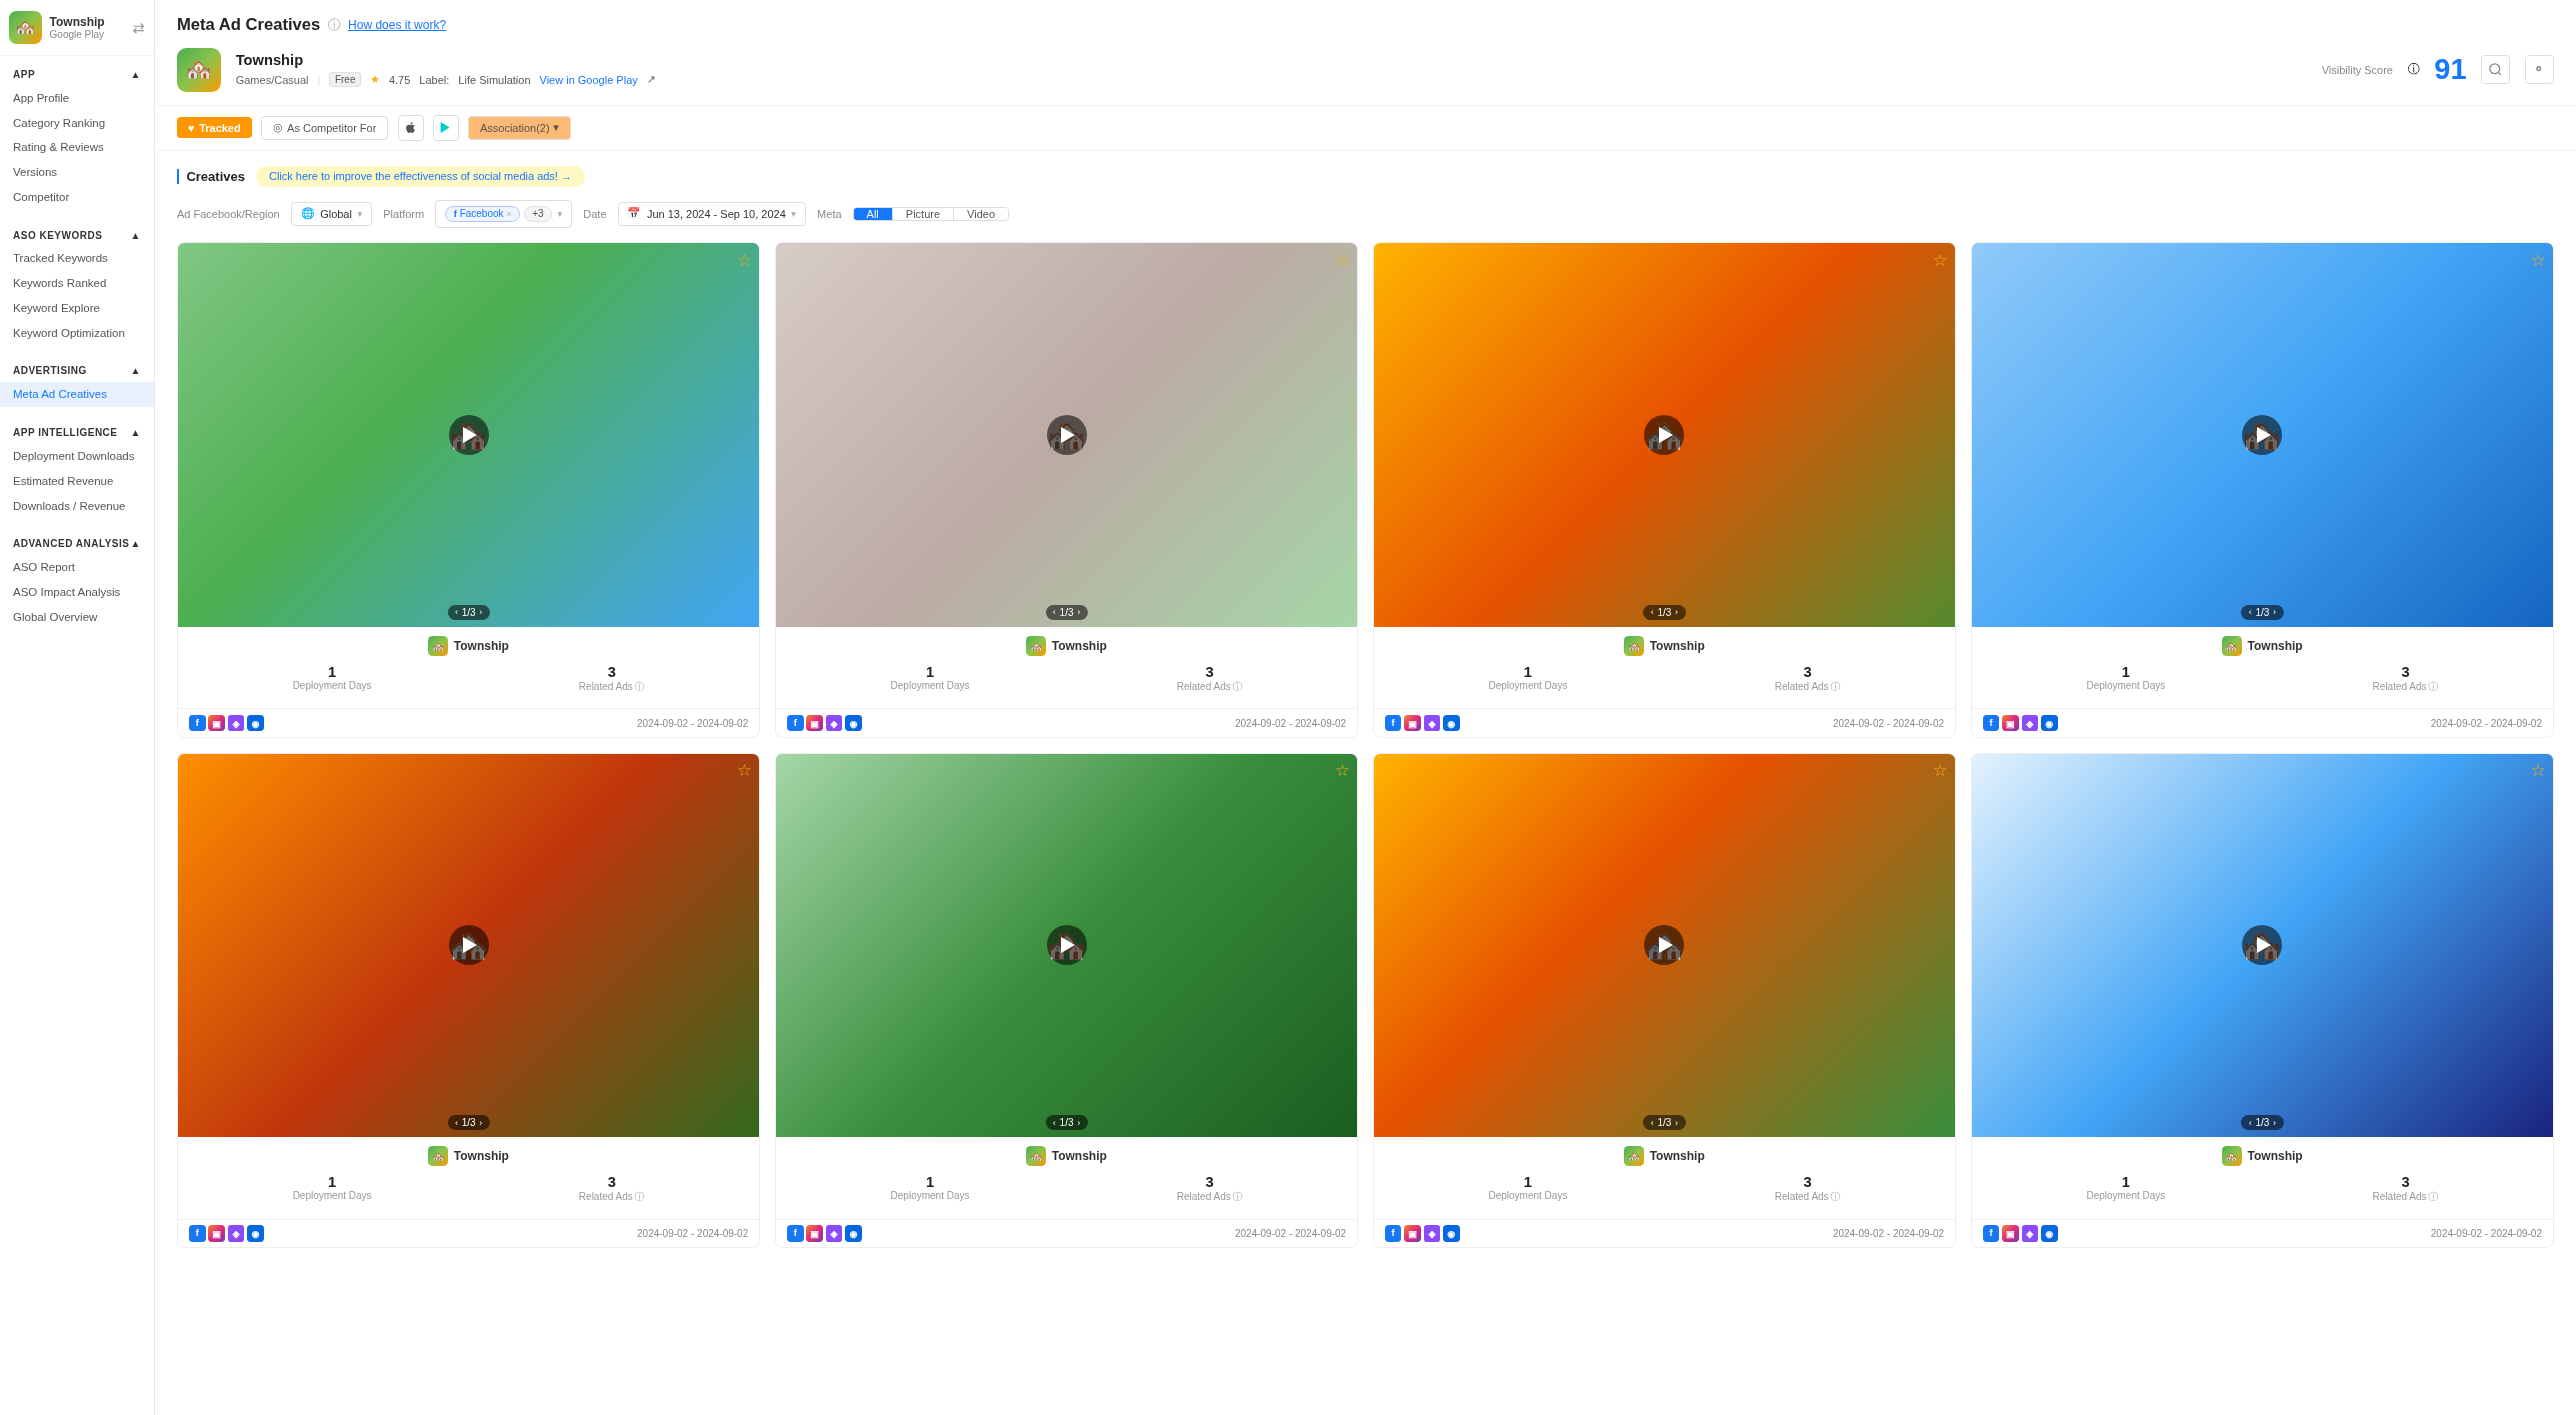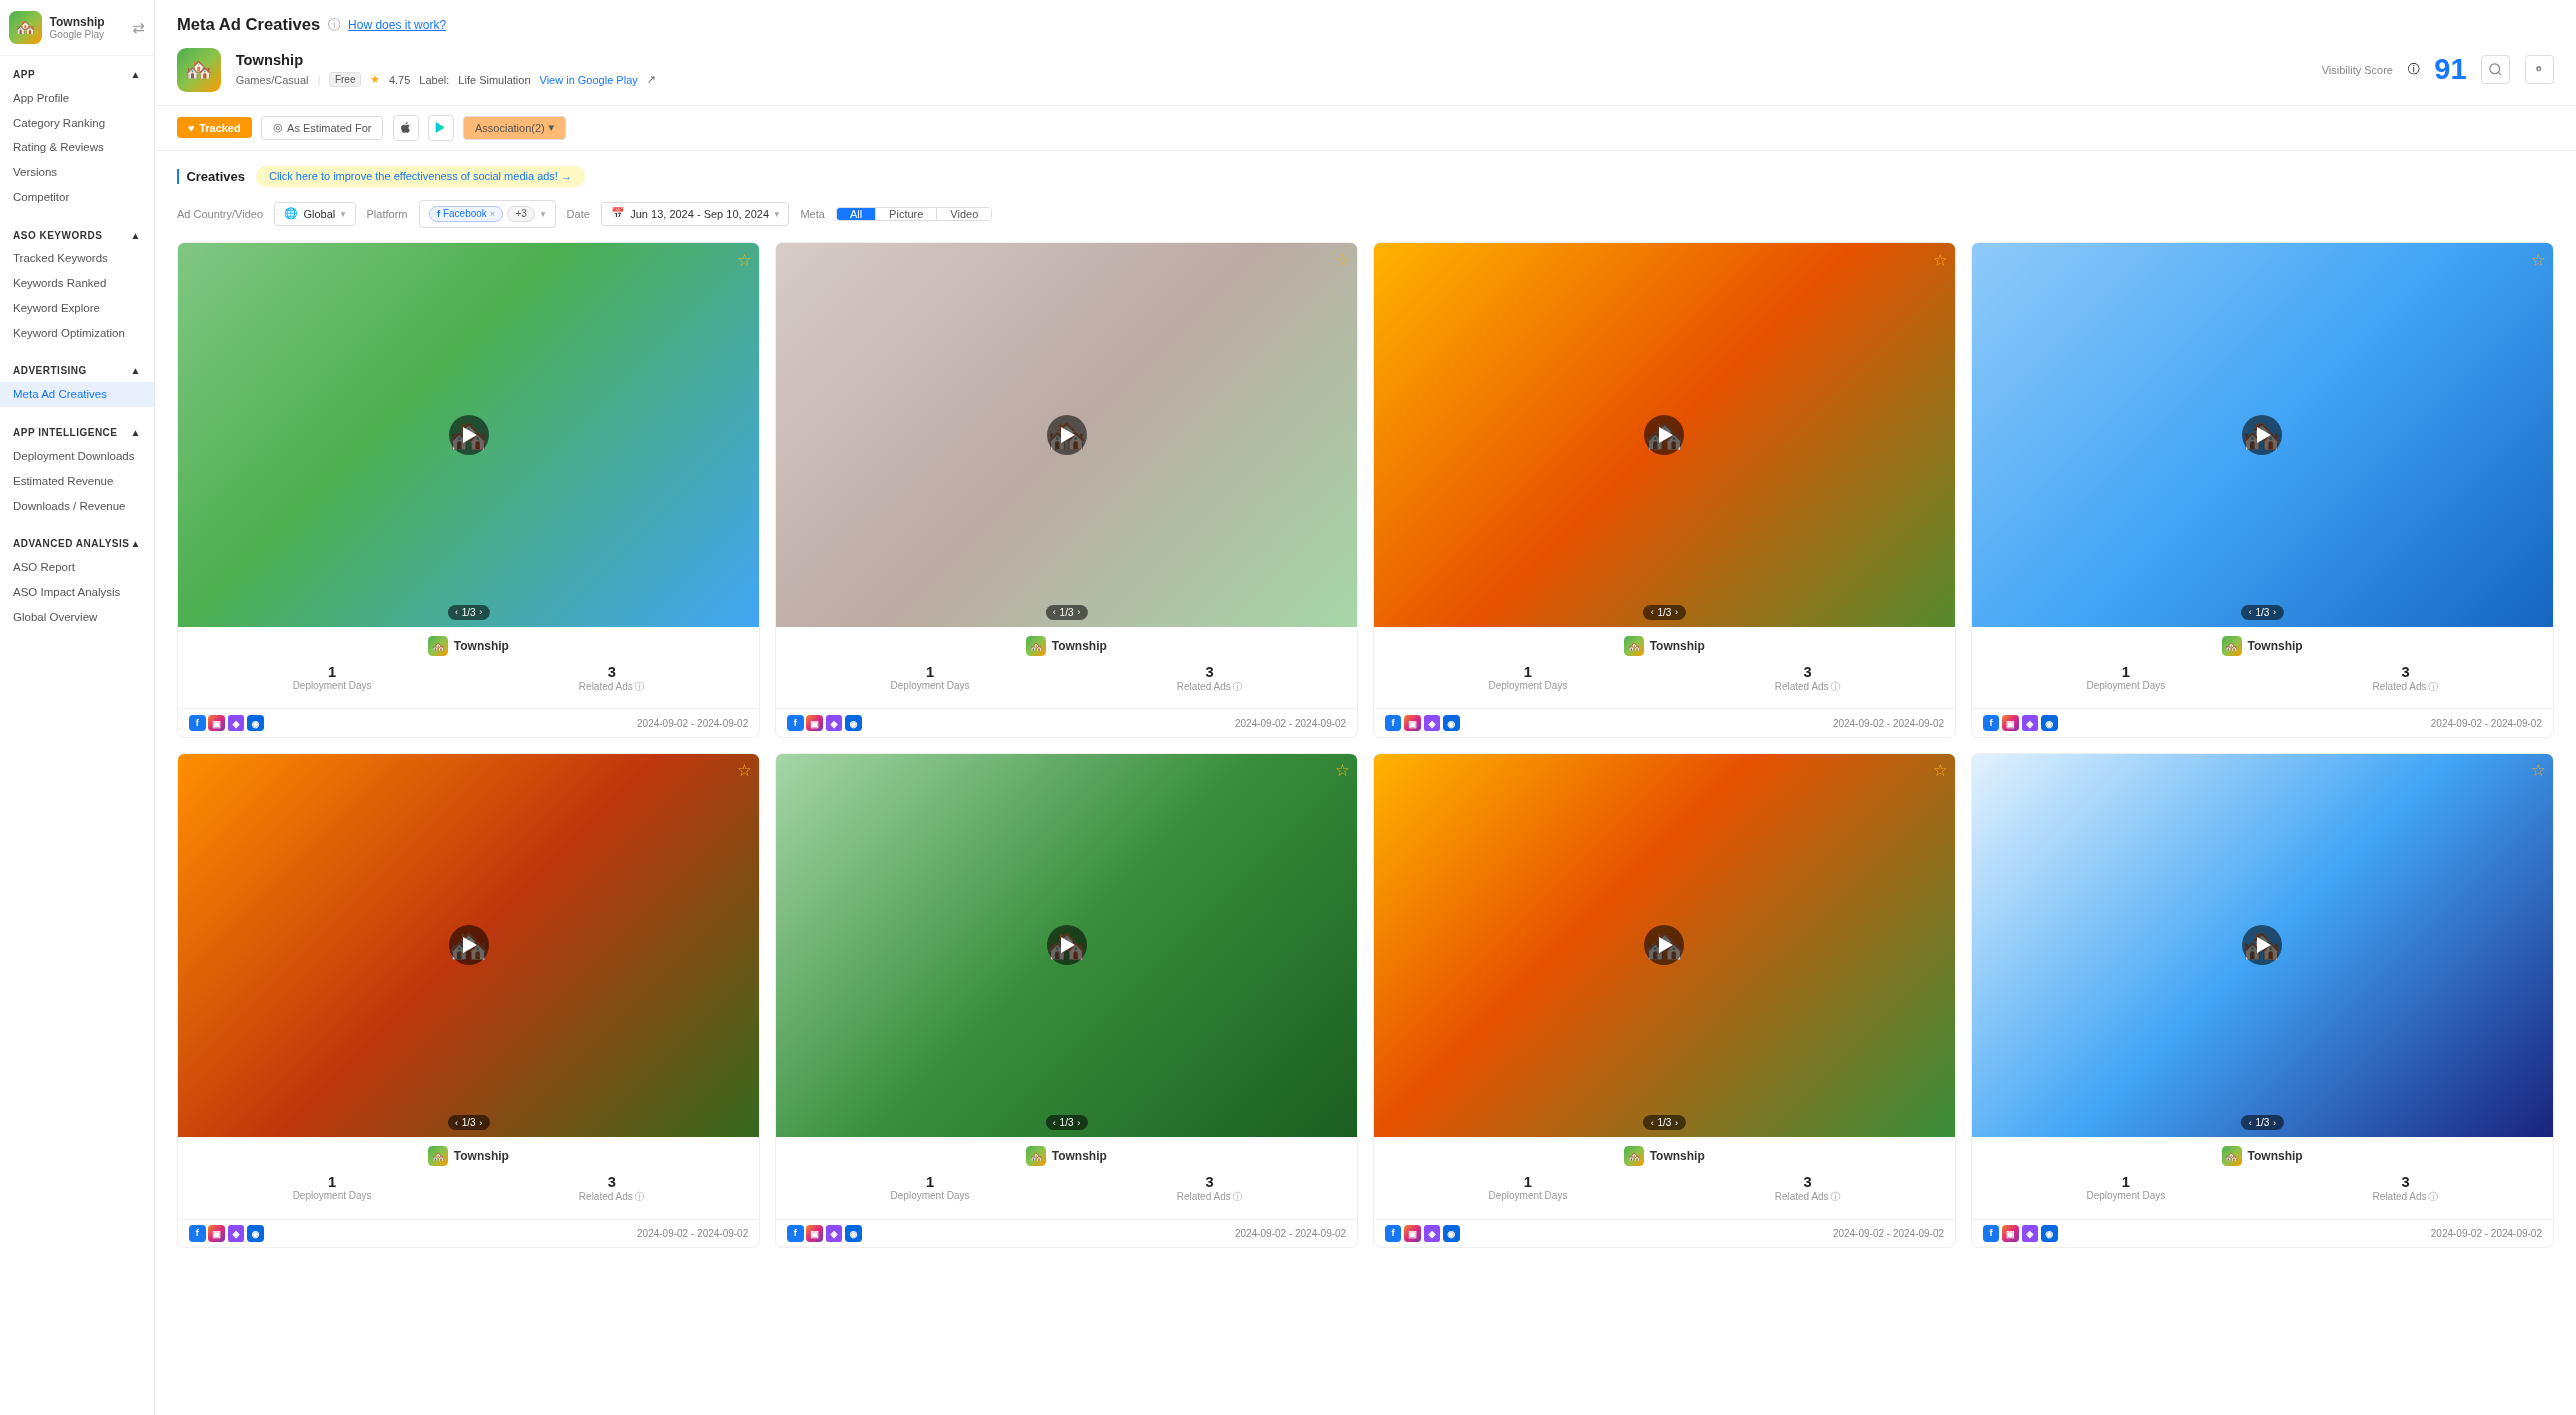--- a/index.html
+++ b/index.html
@@ -563,21 +563,21 @@
     </div>
   </div>
 
   <div class="action-bar">
     <button class="tracked-btn">
       <span>♥</span>
       <span>Tracked</span>
     </button>
     <button class="competitor-btn">
       <span>◎</span>
-      <span>As Estimated For</span>
+      <span>As Competitor For</span>
     </button>
     <div class="platform-icon-btn">
       <svg width="13" height="13" viewBox="0 0 24 24" fill="#555">
           <path d="M18.71 19.5c-.83 1.24-1.71 2.45-3.05 2.47-1.34.03-1.77-.79-3.29-.79-1.53 0-2 .77-3.27.82-1.31.05-2.3-1.32-3.14-2.53C4.25 17 2.94 12.45 4.7 9.39c.87-1.52 2.43-2.48 4.12-2.51 1.28-.02 2.5.87 3.29.87.78 0 2.26-1.07 3.8-.91.65.03 2.47.26 3.64 1.98-.09.06-2.17 1.28-2.15 3.81.03 3.02 2.65 4.03 2.68 4.04-.03.07-.42 1.44-1.38 2.83M13 3.5c.73-.83 1.94-1.46 2.94-1.5.13 1.17-.34 2.35-1.04 3.19-.69.85-1.83 1.51-2.95 1.42-.15-1.15.41-2.35 1.05-3.11z"></path>
         </svg>
     </div>
     <div class="platform-icon-btn">
       <svg width="13" height="13" viewBox="0 0 24 24">
           <defs>
             <linearGradient id="gpg" x1="0%" y1="0%" x2="100%" y2="0%">
@@ -596,21 +596,21 @@
 
   <div class="creatives-section">
 
     <div class="creatives-header">
       <div class="creatives-tab">Creatives</div>
       <button class="improve-btn">Click here to improve the effectiveness of social media ads! →</button>
     </div>
 
     <div class="filters-row">
 
-      <span class="filter-label">Ad Country/Video</span>
+      <span class="filter-label">Ad Facebook/Region</span>
       <div class="filter-dropdown">
         <span>🌐</span>
         <span>Global</span>
         <span class="arrow">▾</span>
       </div>
 
       <span class="filter-label">Platform</span>
       <div class="filter-dropdown">
         <div class="filter-tags">
           <span class="platform-tag">

